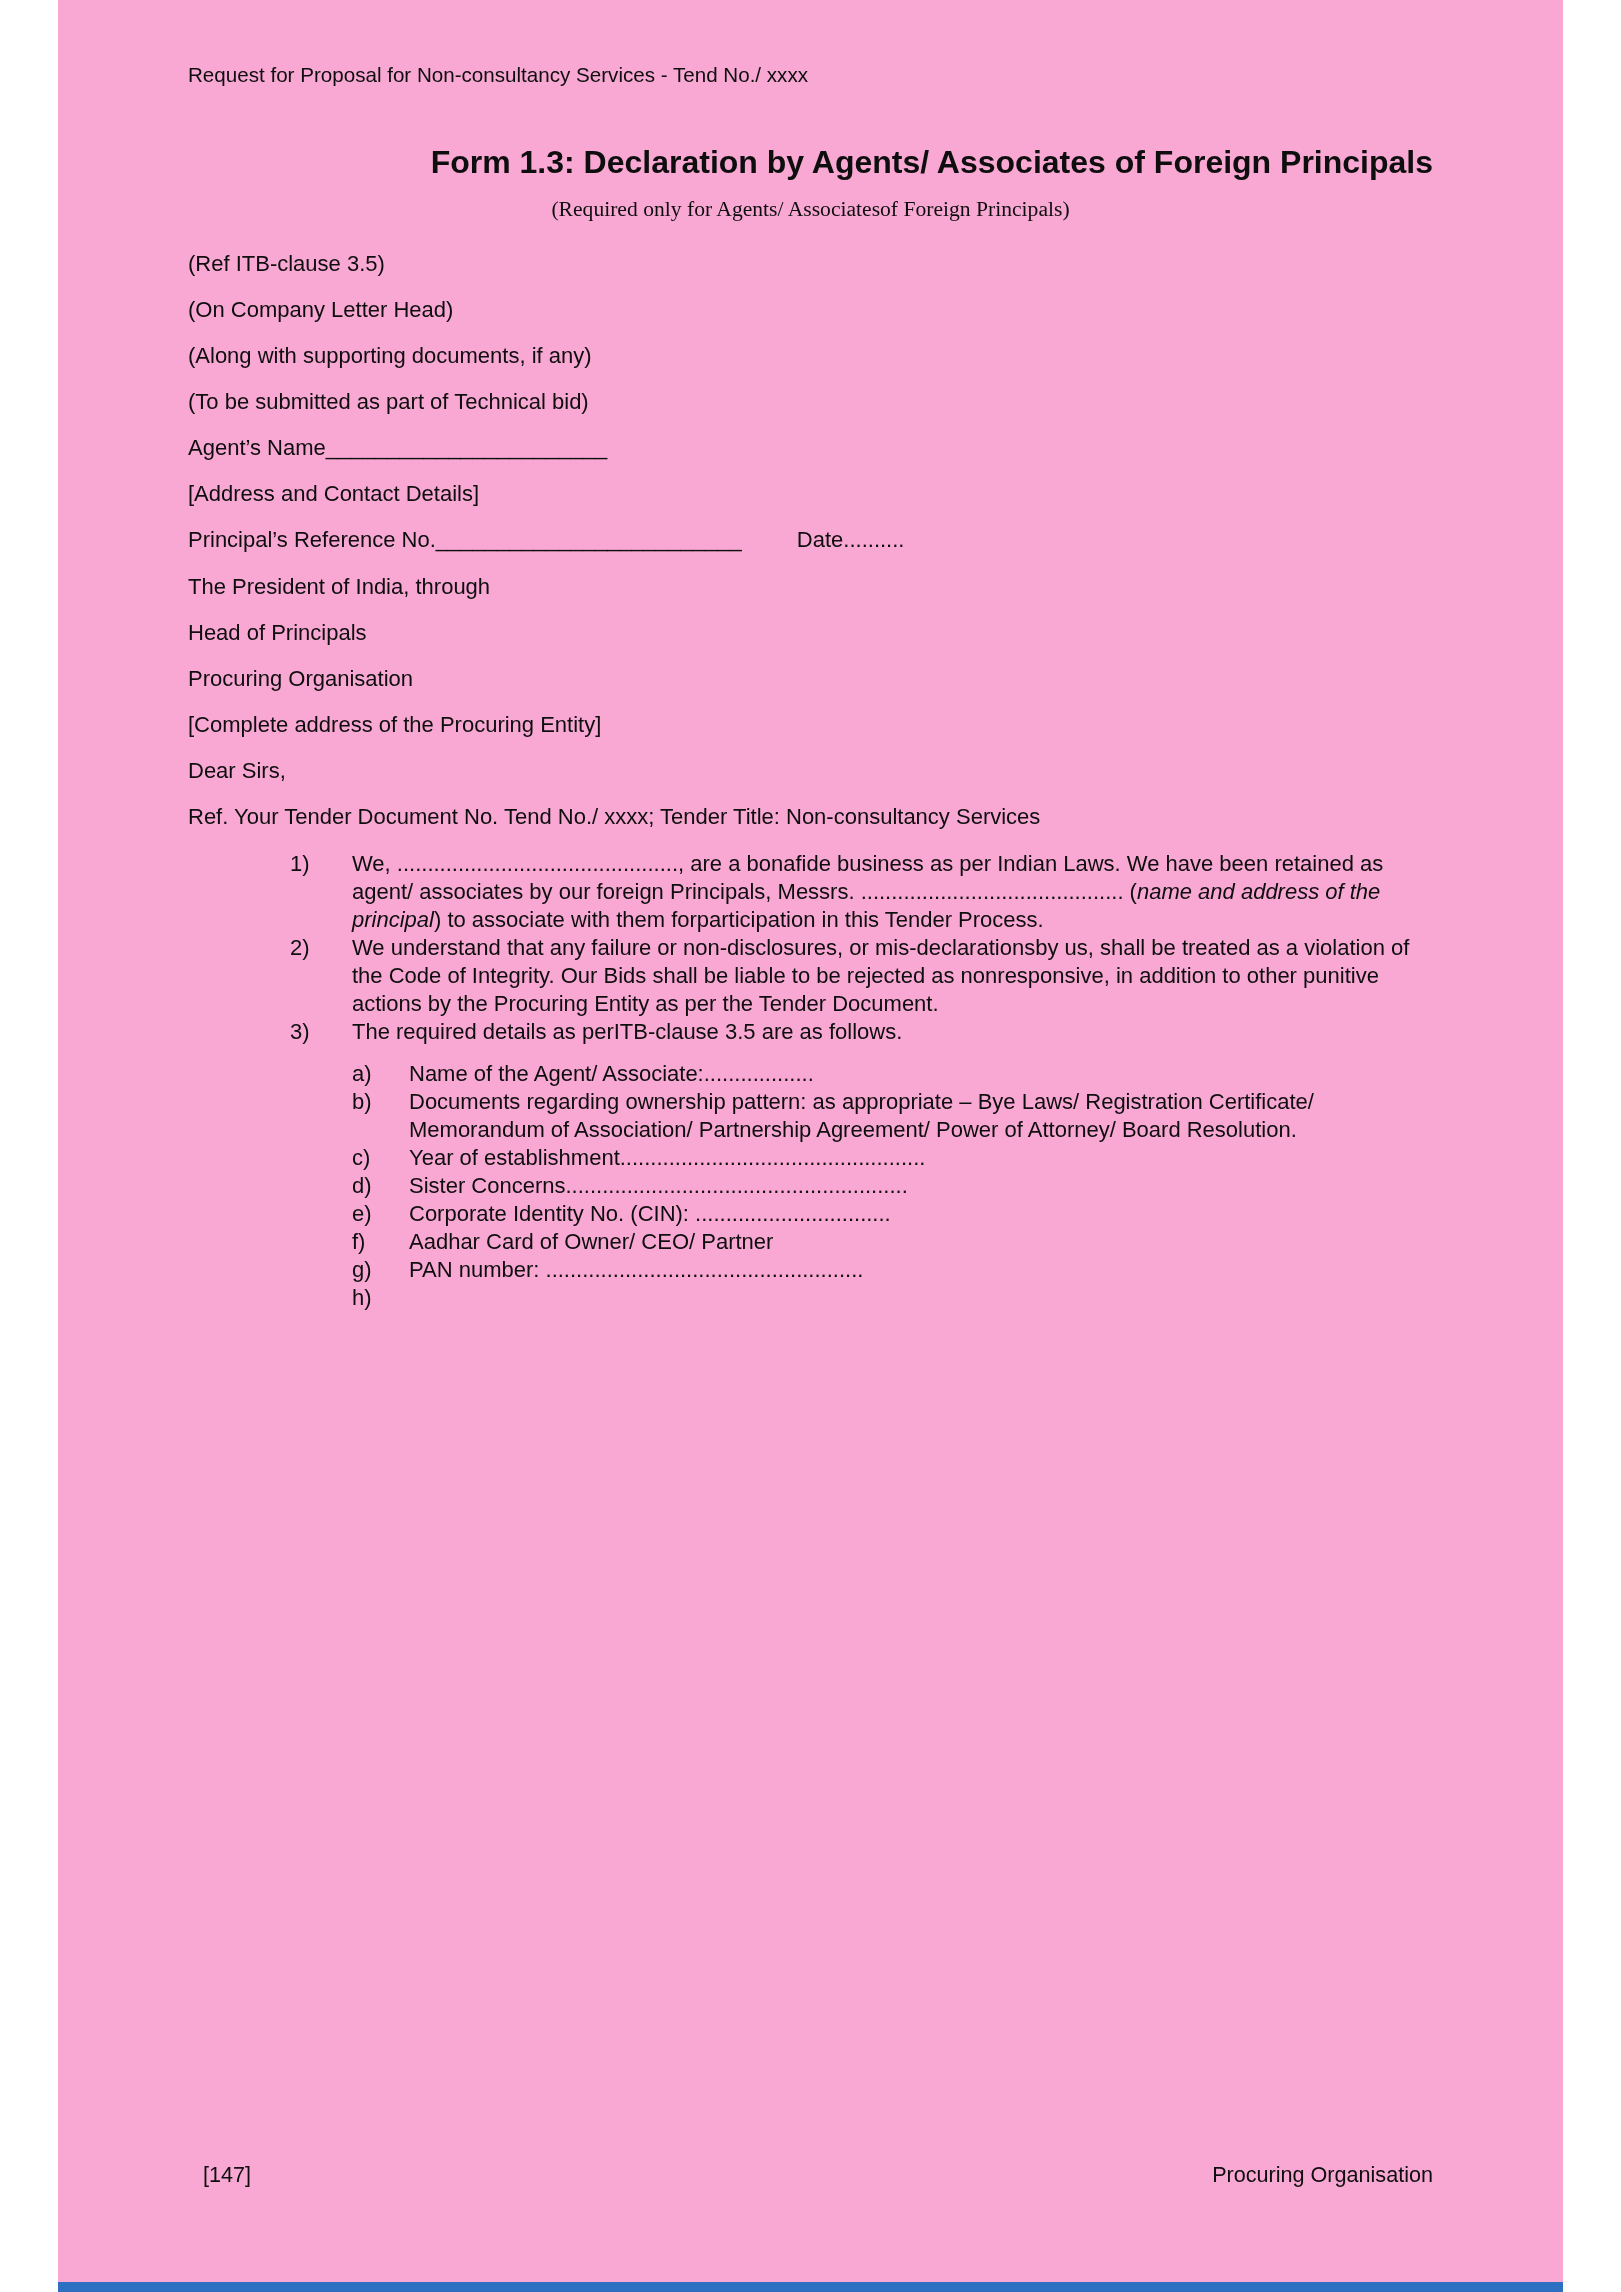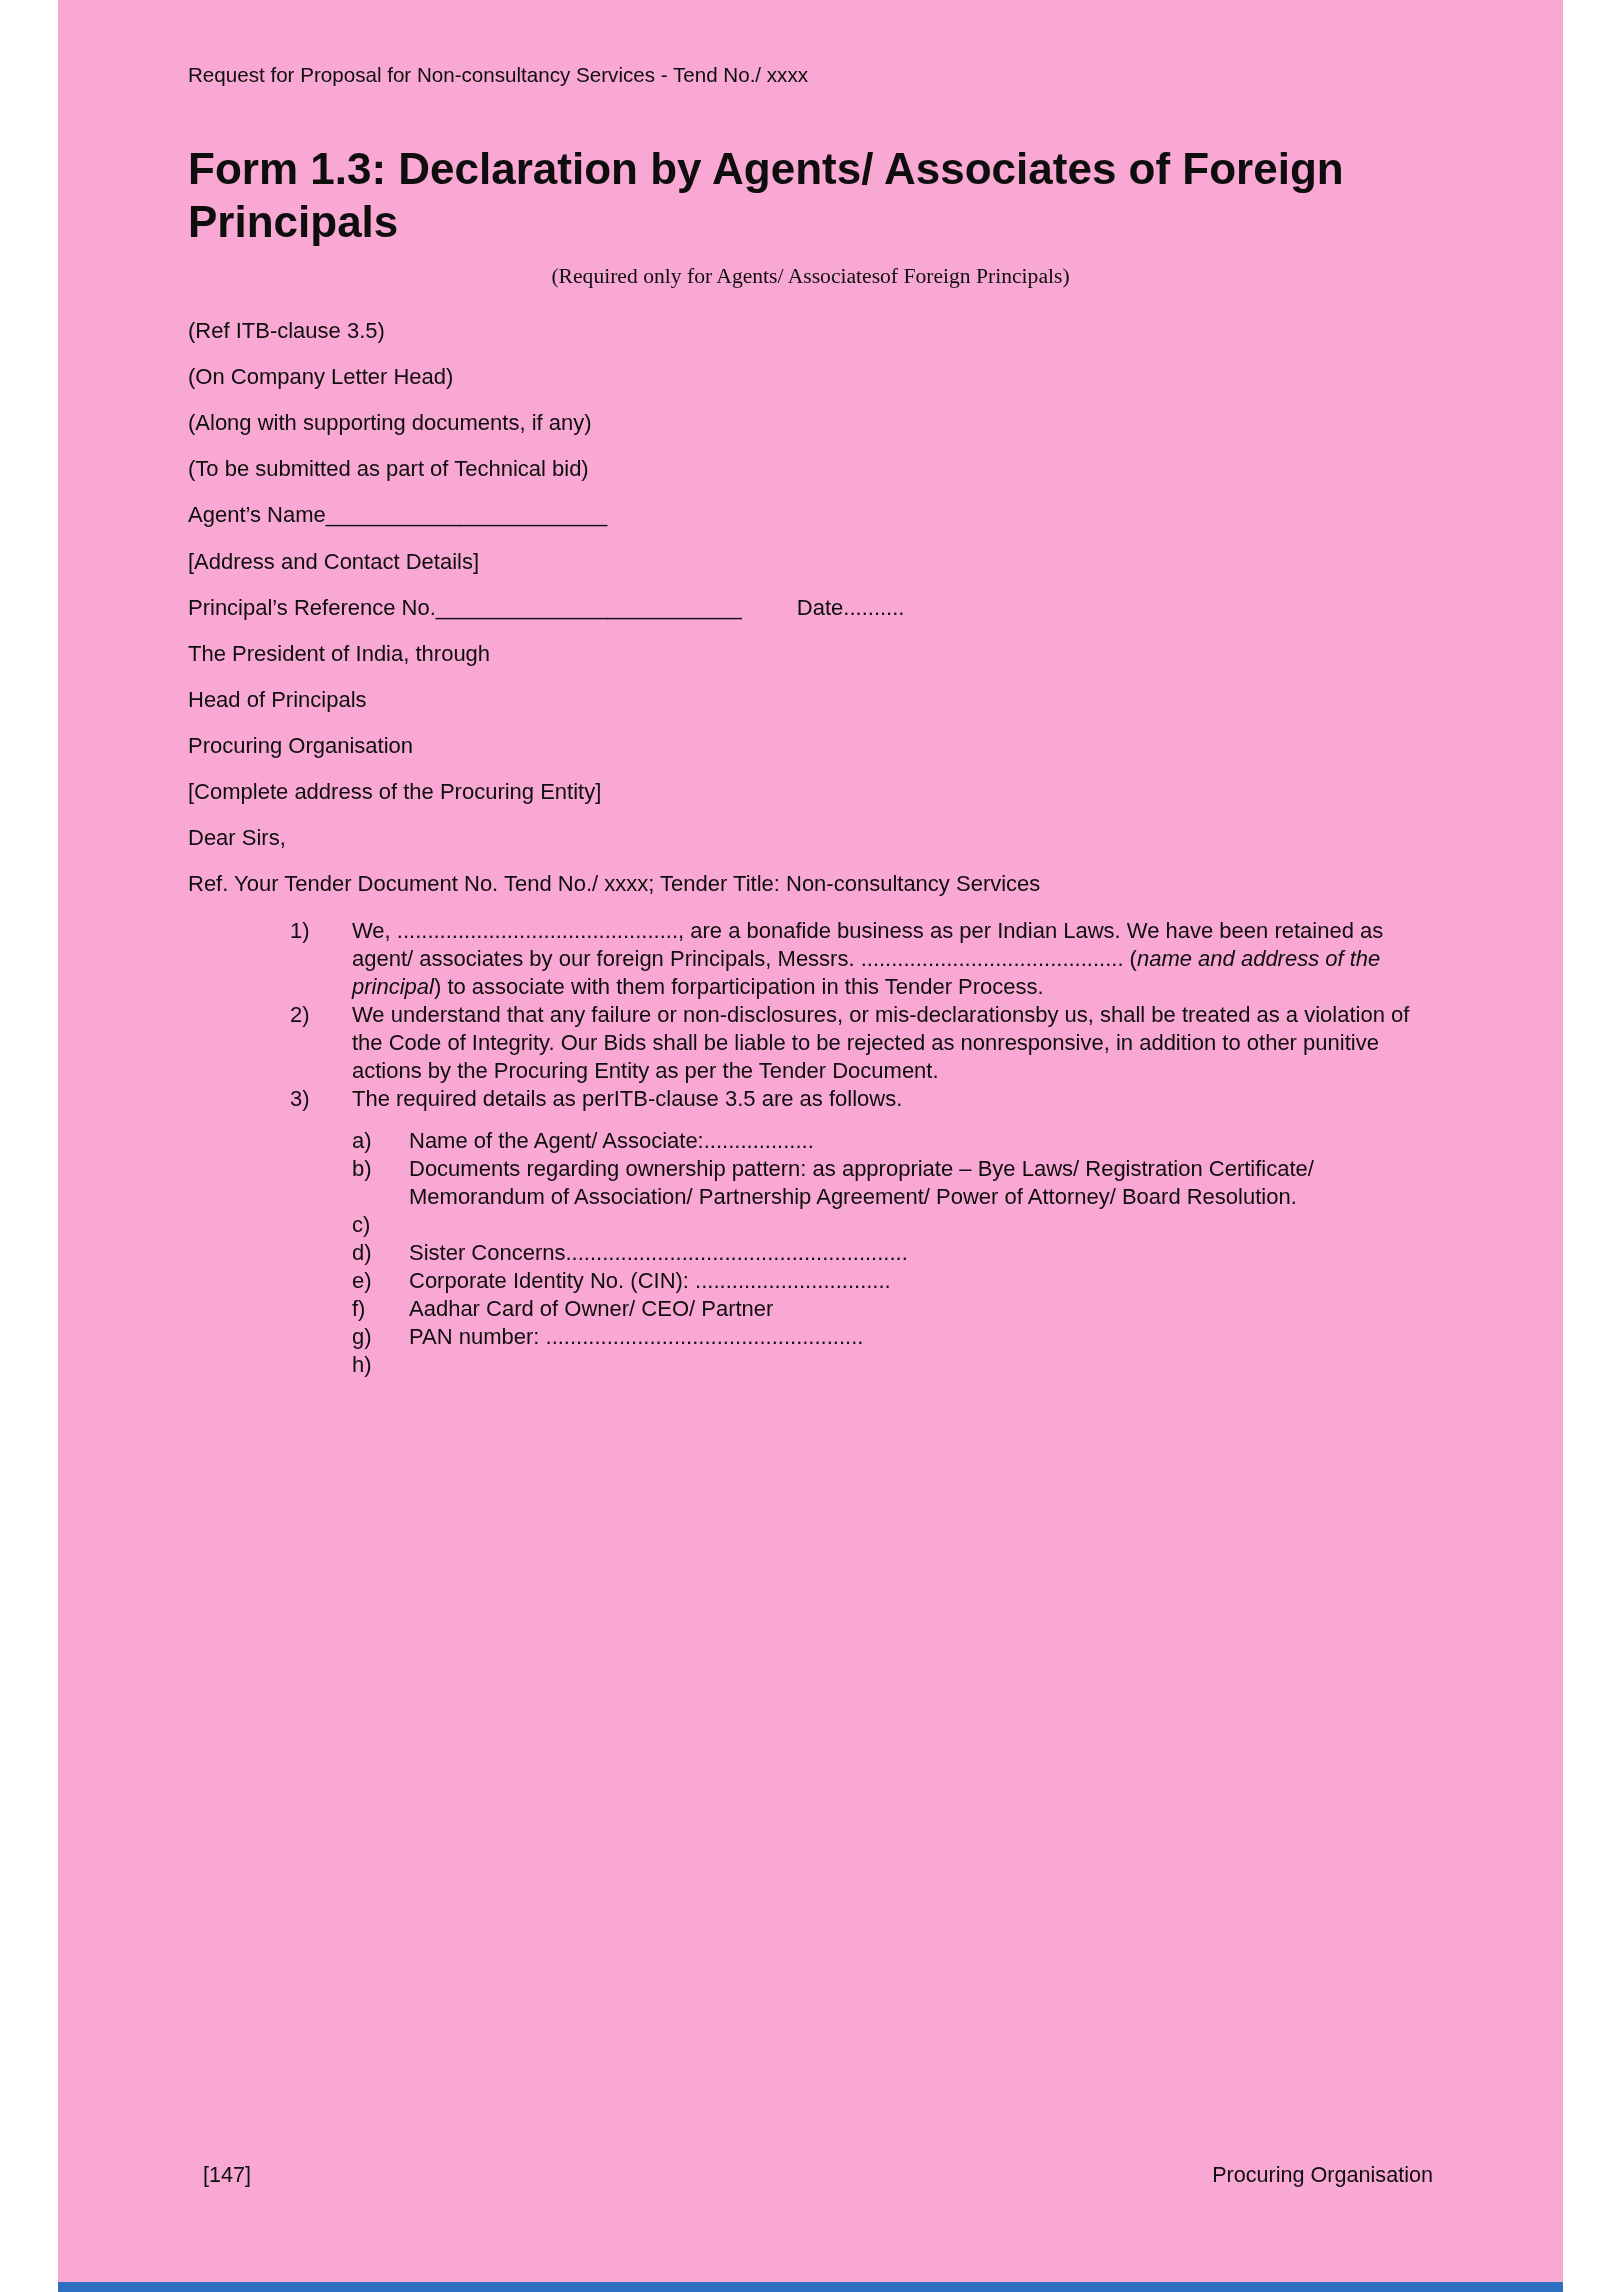--- a/index.html
+++ b/index.html
@@ -15,23 +15,23 @@
     margin: 0 auto;
   }
   .inner { padding: 63px 130px 0 130px; }
   .running-header {
     font-size: 20.6px;
     line-height: 1.2;
     margin-bottom: 55px;
     font-weight: 400;
   }
   .doc-title {
-    font-size: 44px;
+    font-size: 32px;
     font-weight: 700;
-    text-align: left;
+    text-align: right;
     line-height: 1.2;
     margin-bottom: 15.7px;
   }
   .subtitle {
     font-size: 21.6px;
     text-align: center;
     margin-bottom: 29px;
     font-family: Liberation Serif, serif;
   }
   .para {
@@ -131,20 +131,21 @@
         <span class="content">Name of the Agent/ Associate:..................</span>
       </div>
 
       <div class="sub-item">
         <span class="marker">b)</span>
         <span class="content">Documents regarding ownership pattern: as appropriate – Bye Laws/ Registration Certificate/ Memorandum of Association/ Partnership Agreement/ Power of Attorney/ Board Resolution.</span>
       </div>
 
       <div class="sub-item">
         <span class="marker">c)</span>
+        <span class="content">Year of establishment..................................................</span>
       </div>
 
       <div class="sub-item">
         <span class="marker">d)</span>
         <span class="content">Sister Concerns........................................................</span>
       </div>
 
       <div class="sub-item">
         <span class="marker">e)</span>
         <span class="content">Corporate Identity No. (CIN): ................................</span>

